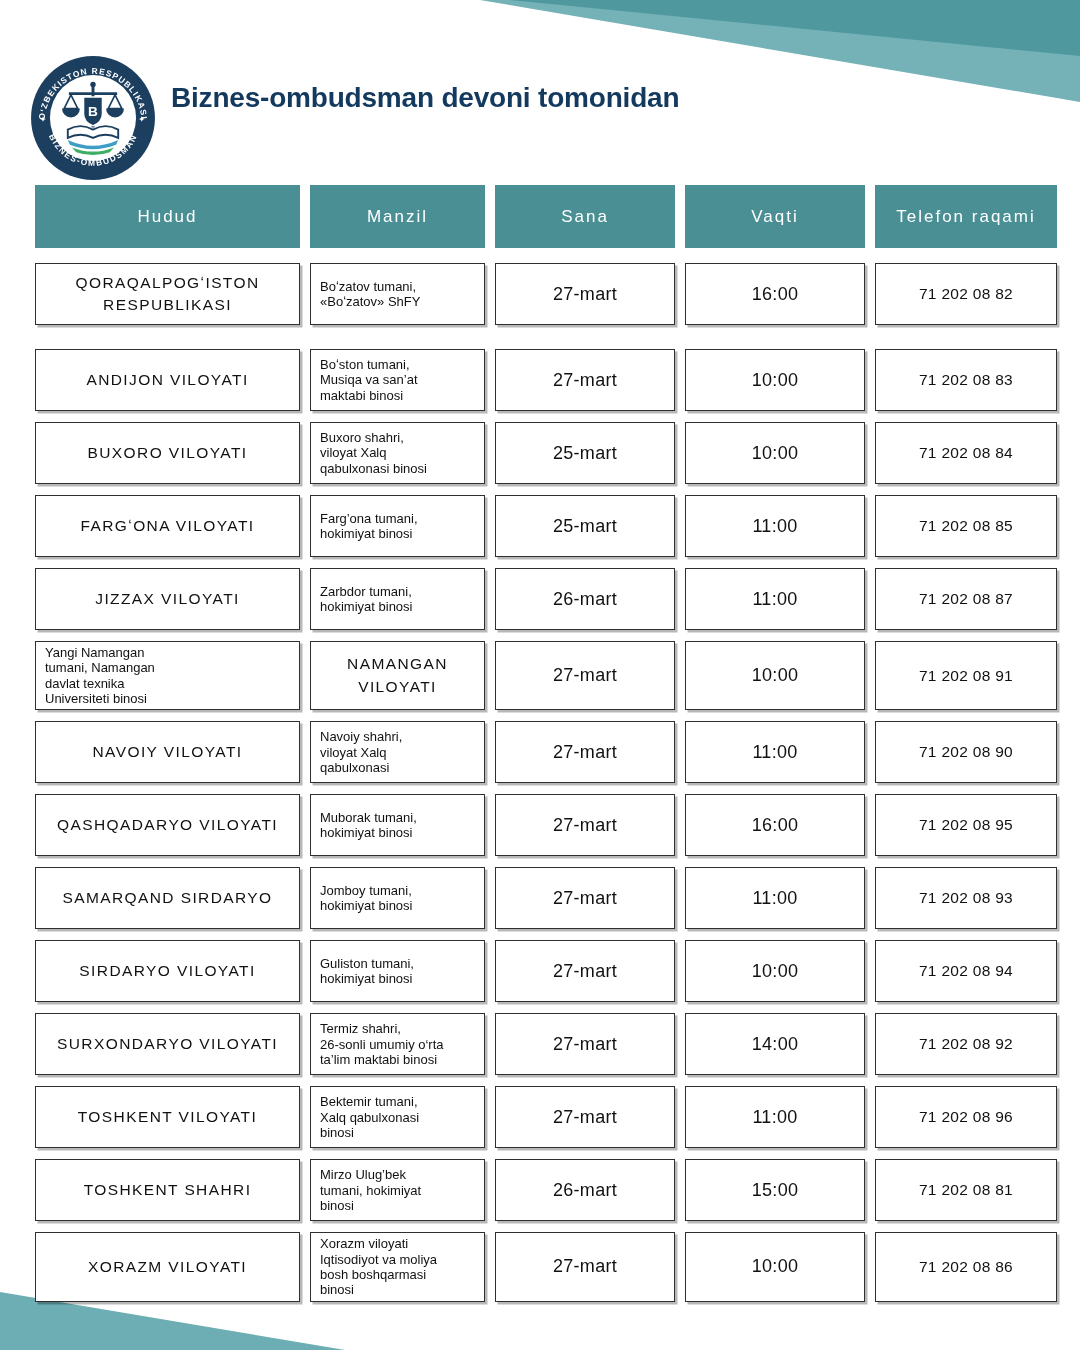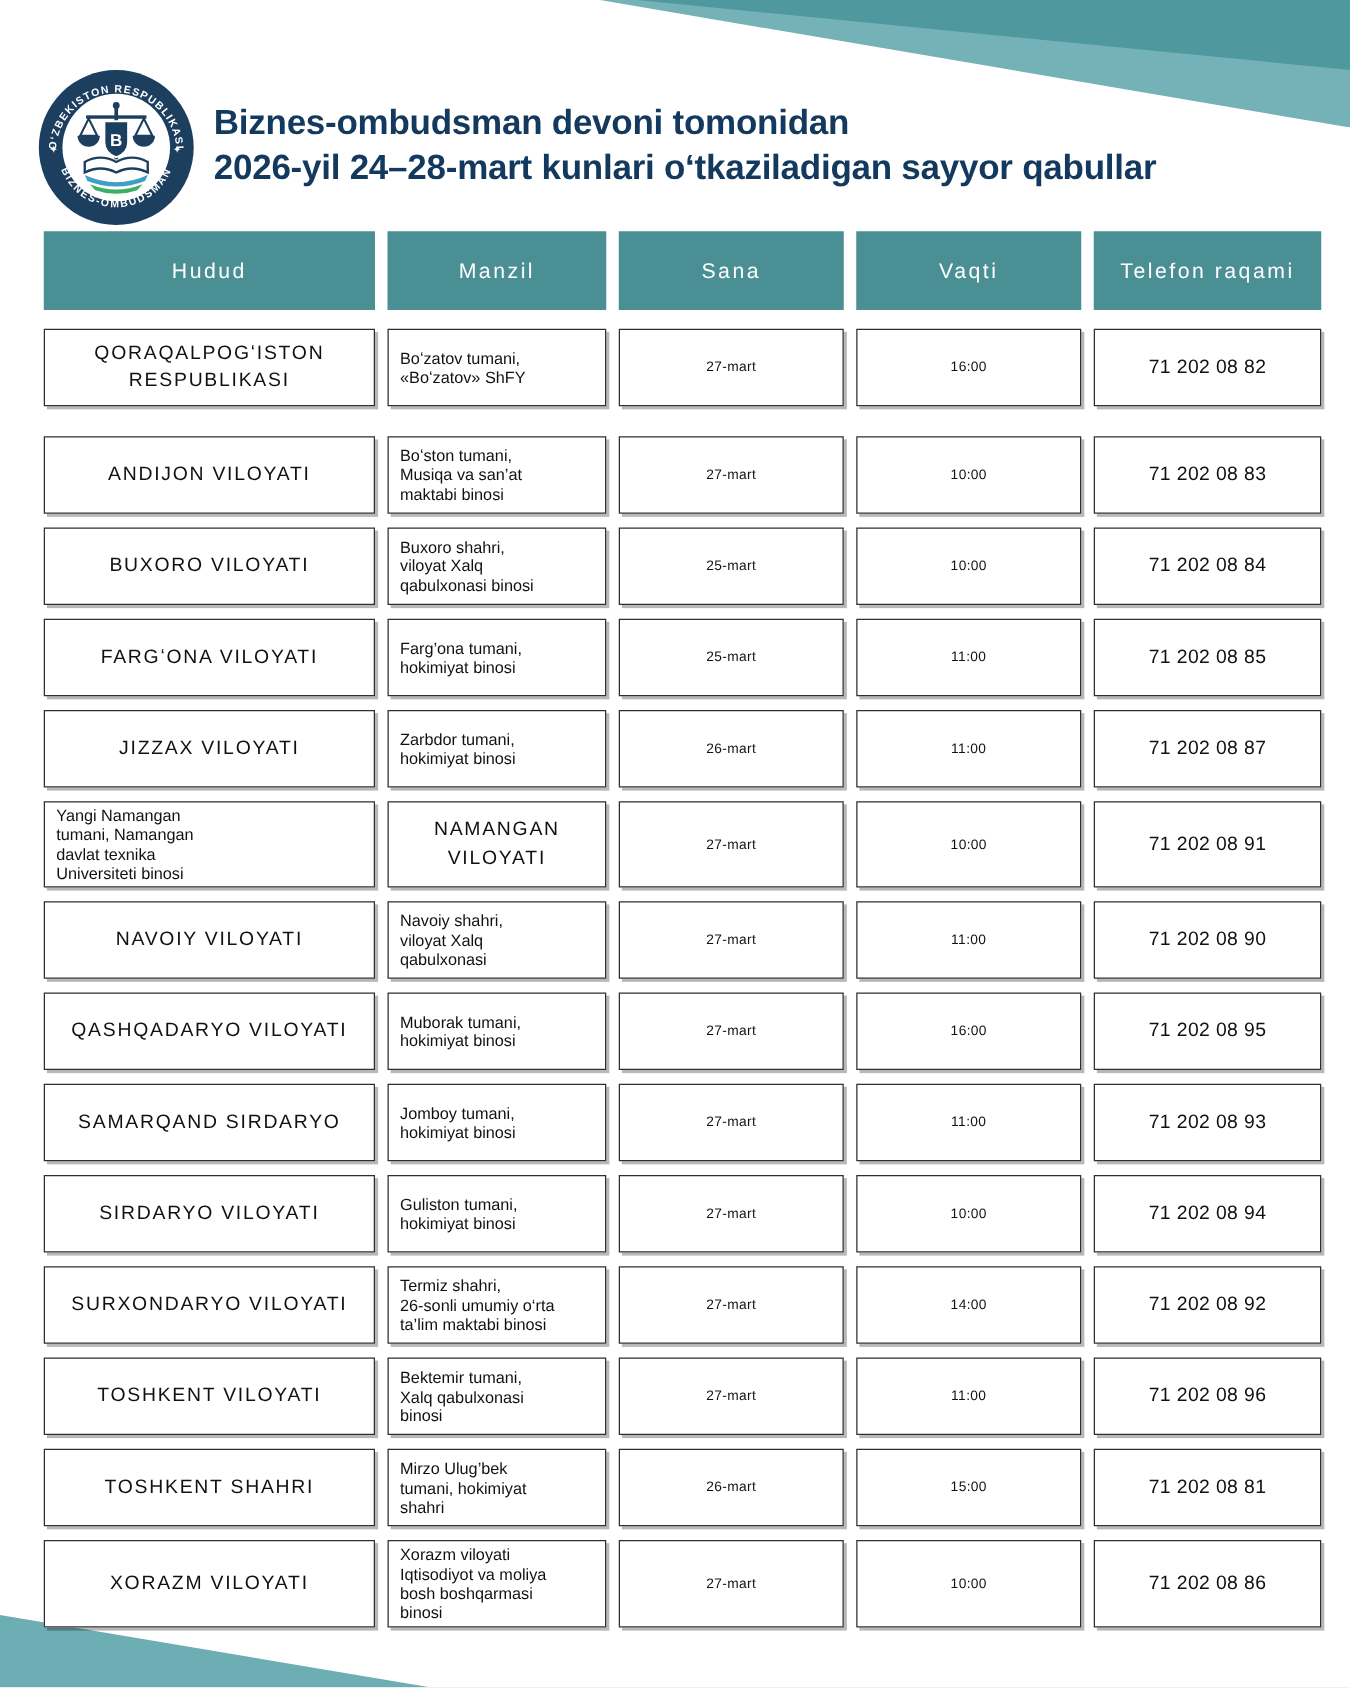--- a/index.html
+++ b/index.html
@@ -73,21 +73,21 @@
     line-height:1.45;
   }
   .cell-manzil{
     justify-content:flex-start;
     text-align:left;
     white-space:pre-line;
     font-size:13px;
     line-height:1.18;
     padding-left:9px;
   }
-  .cell-sana,.cell-vaqti{font-size:11px;letter-spacing:.3px;}
+  .cell-sana,.cell-vaqti{font-size:18px;letter-spacing:.3px;}
   .cell-telefon{font-size:15.5px;letter-spacing:.3px;}
 </style>
 </head>
 <body>
 
 <div class="page">
 
   <div class="tri tri-light"></div>
   <div class="tri tri-dark"></div>
   <div class="tri tri-bottom"></div>
@@ -119,21 +119,20 @@
     </g>
     <path d="M51,40 L69,40 L69,56 Q69,64 60,67.5 Q51,64 51,56 Z" fill="#1C3E5F" stroke="#FFFFFF" stroke-width="1.4"></path>
     <text x="60" y="58.5" font-size="13" font-weight="bold" fill="#FFFFFF" text-anchor="middle">B</text>
     <path d="M36,71 Q48,64.5 60,71 Q72,64.5 84,71 L84,79 Q72,73 60,79 Q48,73 36,79 Z" fill="#FFFFFF" stroke="#1C3E5F" stroke-width="1.8"></path>
     <path d="M36,81 Q60,92 84,81 L82,85.5 Q60,94 38,85.5 Z" fill="#3E9EC6"></path>
     <path d="M40,88 Q60,96 80,88 L76,92.5 Q60,98 44,92.5 Z" fill="#3FAE62"></path>
   </svg>
 
   <div class="title-block">
     <div>Biznes-ombudsman devoni tomonidan</div>
-    <div>2026-yil 24–28-mart kunlari oʻtkaziladigan sayyor qabullar</div>
   </div>
 
   <div class="table">
     <div class="trow thead" id="thead">
         <div class="th">Hudud</div>
         <div class="th">Manzil</div>
         <div class="th">Sana</div>
         <div class="th">Vaqti</div>
         <div class="th">Telefon raqami</div>
       </div>
@@ -238,21 +237,21 @@
 Xalq qabulxonasi
 binosi</div>
           <div class="cell cell-sana">27-mart</div>
           <div class="cell cell-vaqti">11:00</div>
           <div class="cell cell-telefon">71 202 08 96</div>
         </div>
         <div class="trow">
           <div class="cell cell-hudud">TOSHKENT SHAHRI</div>
           <div class="cell cell-manzil">Mirzo Ulug’bek
 tumani, hokimiyat
-shahri</div>
+binosi</div>
           <div class="cell cell-sana">26-mart</div>
           <div class="cell cell-vaqti">15:00</div>
           <div class="cell cell-telefon">71 202 08 81</div>
         </div>
         <div class="trow">
           <div class="cell cell-hudud">XORAZM VILOYATI</div>
           <div class="cell cell-manzil">Xorazm viloyati
 Iqtisodiyot va moliya
 bosh boshqarmasi
 binosi</div>

